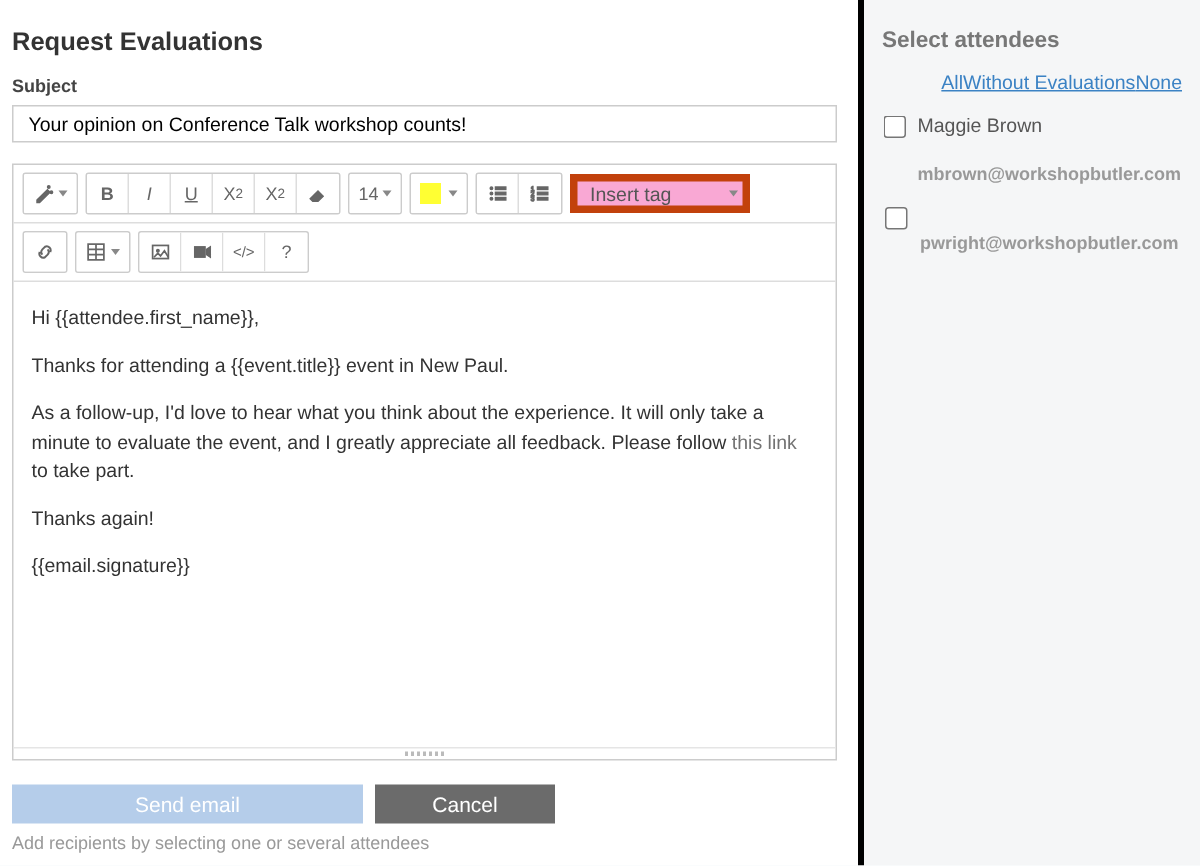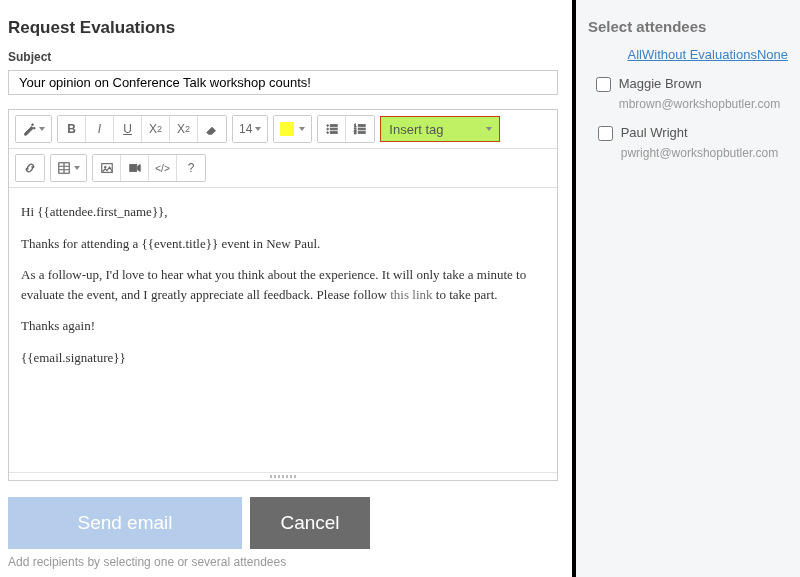--- a/index.html
+++ b/index.html
@@ -13,40 +13,40 @@
 .subject-input { width: 100%; padding: 4px 10px; border: 1px solid #ccc; font-size: 13px; margin-bottom: 14px; }
 .editor-box { border: 1px solid #ccc; display: flex; flex-direction: column; flex: 1; }
 .toolbar { border-bottom: 1px solid #ddd; padding: 5px 6px; display: flex; flex-wrap: wrap; gap: 5px; align-items: center; }
 .group { display: flex; border: 1px solid #ccc; border-radius: 2px; overflow: hidden; }
 .tb-btn { min-width: 28px; height: 26px; background: #fff; border: none; border-right: 1px solid #ddd; cursor: pointer; display: inline-flex; align-items: center; justify-content: center; font-size: 12px; color: #666; padding: 0 6px; }
 .tb-btn:last-child { border-right: none; }
 .tb-btn svg { width: 14px; height: 14px; fill: #666; stroke: #666; }
 .tb-btn.small-text { font-size: 10px; }
 .caret { width: 0; height: 0; border-left: 3px solid transparent; border-right: 3px solid transparent; border-top: 4px solid #888; margin-left: 3px; display: inline-block; }
 .swatch { width: 14px; height: 14px; background: #ffff33; display: inline-block; margin-right: 2px; }
-.select-tag { height: 26px; border: 1px solid #c2410c; background: #bef264; padding: 0 20px 0 8px; font-size: 13px; color: #555; min-width: 120px; appearance: none; position: relative; cursor: pointer; }
+.select-tag { height: 26px; border: 5px solid #c2410c; background: #f9a8d4; padding: 0 20px 0 8px; font-size: 13px; color: #555; min-width: 120px; appearance: none; position: relative; cursor: pointer; }
 .select-wrap { position: relative; display: inline-flex; align-items: center; }
 .select-wrap .caret { position: absolute; right: 8px; pointer-events: none; }
-.editor-content { padding: 14px 12px; font-size: 13px; line-height: 1.5; flex: 1; overflow: auto; font-family: Liberation Serif, serif; }
+.editor-content { padding: 14px 12px; font-size: 13px; line-height: 1.5; flex: 1; overflow: auto; }
 .editor-content p { margin-bottom: 12px; }
 .editor-content a { color: #737373; text-decoration: none; }
 .resize-handle { height: 8px; display: flex; justify-content: center; align-items: center; border-top: 1px solid #e5e5e5; }
 .resize-handle span { width: 26px; height: 3px; background: repeating-linear-gradient(90deg, #bbb, #bbb 2px, transparent 2px, transparent 4px); }
 .actions { margin-top: 16px; display: flex; gap: 8px; }
-.btn { flex: 0 0 auto; height: 52px; border: none; font-size: 19px; color: #fff; cursor: pointer; padding: 0 16px; }
+.btn { flex: 0 0 auto; height: 26px; border: none; font-size: 14px; color: #fff; cursor: pointer; padding: 0 16px; }
 .btn.primary { background: #b5cdea; width: 234px; }
 .btn.secondary { background: #bfbfbf; width: 140px; }
 .btn.tertiary { background: #6b6b6b; width: 120px; }
 .hint { margin-top: 6px; font-size: 12px; color: #999; }
 .filters { display: flex; justify-content: flex-end; font-size: 13px; margin-bottom: 14px; }
 .filters a { color: #3b82c4; cursor: pointer; text-decoration: underline; }
 .attendee { display: flex; gap: 8px; margin-bottom: 14px; justify-content: center; }
 .attendee input[type=checkbox] { width: 15px; height: 15px; margin-top: 1px; }
 .attendee .info { font-size: 13px; color: #555; }
-.attendee .info .email { color: #999; font-size: 12px; margin-top: 6px; }
+.attendee .info .email { color: #999; font-size: 12px; margin-top: 18px; font-weight: bold; }
 sub,sup{font-size:9px}
 </style>
 </head>
 <body>
 
 <div class="frame">
   <div class="left">
     <h1>Request Evaluations</h1>
     <label class="label">Subject</label>
     <input class="subject-input" type="text" value="Your opinion on Conference Talk workshop counts!" style="">
@@ -194,18 +194,17 @@
     <div class="attendee">
       <input type="checkbox" style="">
       <div class="info">
         <div>Maggie Brown</div>
         <div class="email">mbrown@workshopbutler.com</div>
       </div>
     </div>
     <div class="attendee">
       <input type="checkbox" style="">
       <div class="info">
-        <div>Paul Wright</div>
         <div class="email">pwright@workshopbutler.com</div>
       </div>
     </div>
   </div>
 </div>
 
 </body></html>

